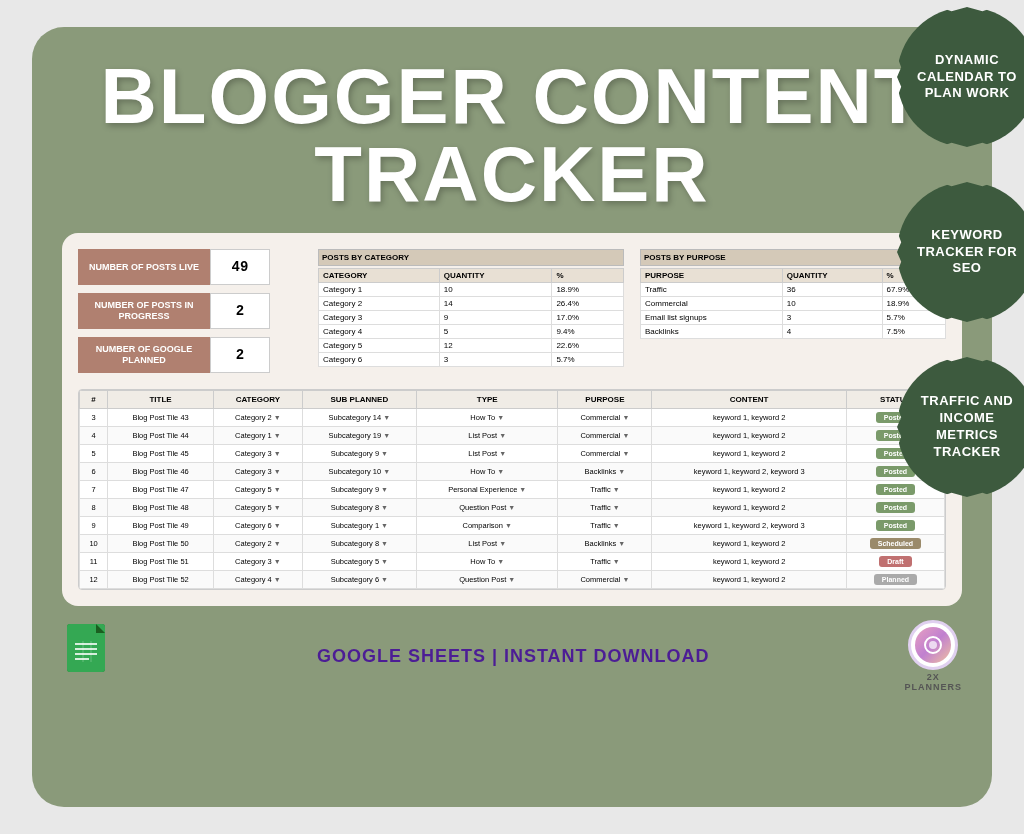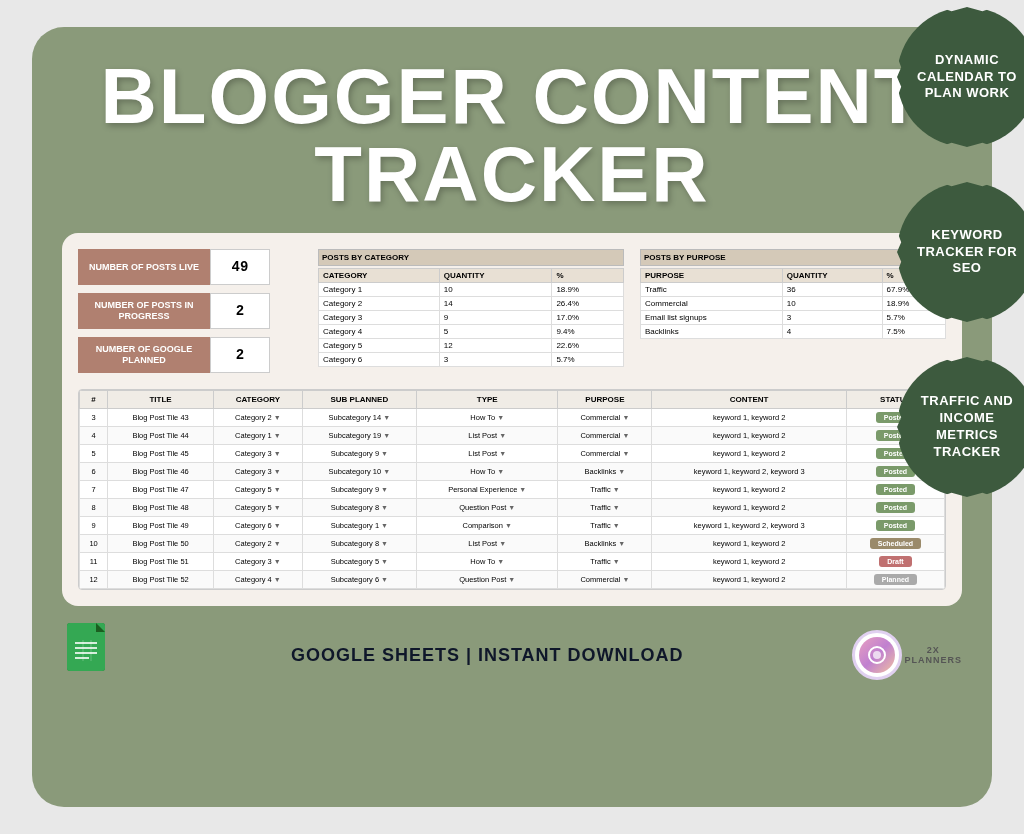--- a/index.html
+++ b/index.html
@@ -224,29 +224,29 @@
       align-items: center;
       gap: 0;
     }
     .sheets-icon-svg {
       width: 60px;
       height: 70px;
     }
     .bottom-text {
       font-size: 18px;
       font-weight: 900;
-      color: #0f172a;
+      color: #4c1d95;
       letter-spacing: 1px;
       flex: 1;
       text-align: center;
       font-family: Arial Black, Arial, sans-serif;
     }
     .brand-badge {
       display: flex;
-      flex-direction: row;
+      flex-direction: column;
       align-items: center;
       gap: 2px;
     }
     .brand-circle {
       width: 50px;
       height: 50px;
       border-radius: 50%;
       border: 3px solid #e0d0f0;
       background: white;
       display: flex;

